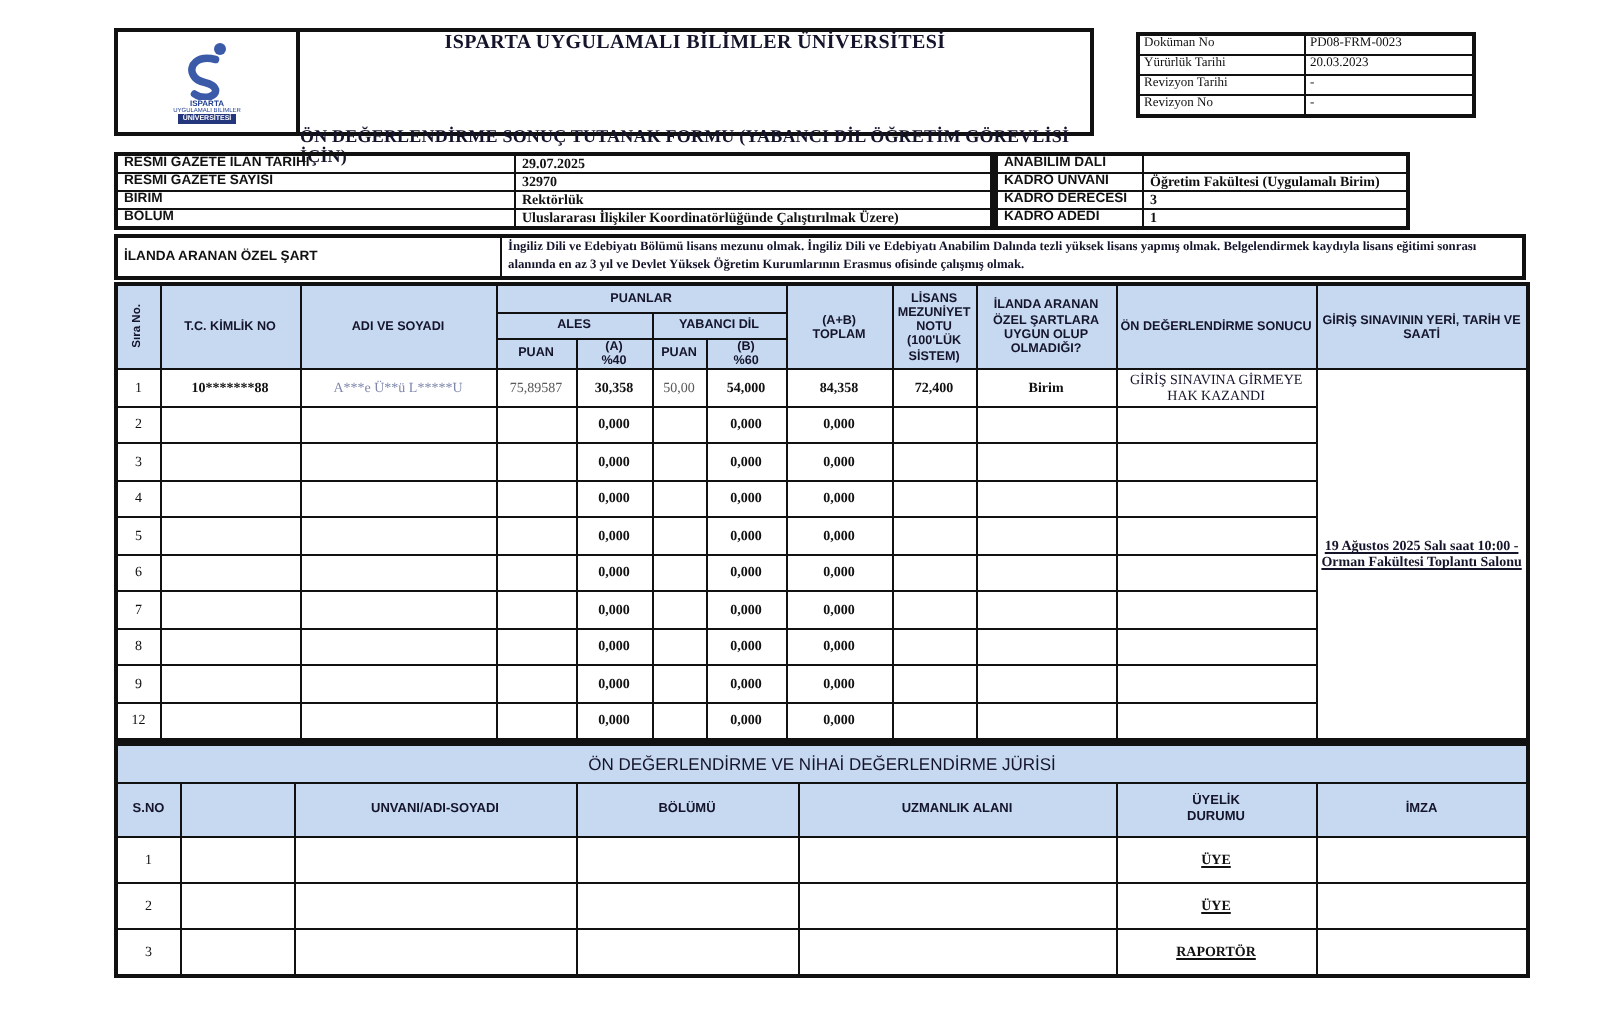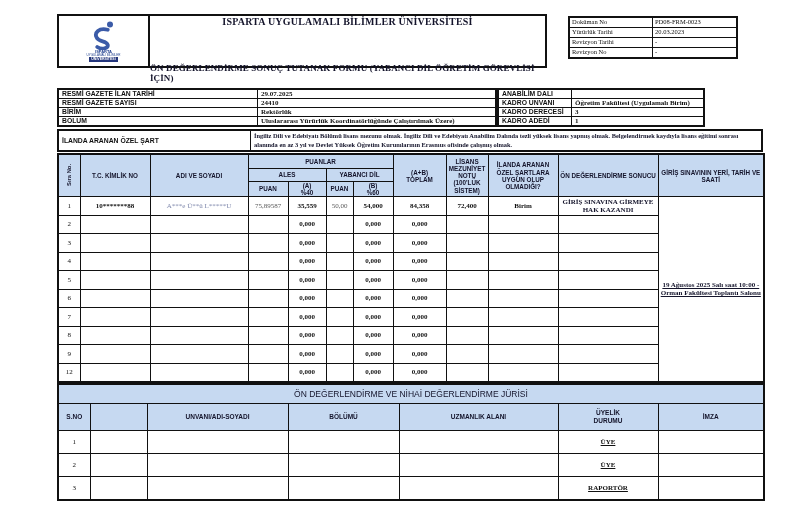--- a/index.html
+++ b/index.html
@@ -16,21 +16,21 @@
   .logo-t3{font-family:"Liberation Sans",sans-serif;font-size:3.5px;font-weight:bold;color:#fff;background:#24367c;padding:0 2px;line-height:1.4;}
   .title-box{flex:1;display:flex;flex-direction:column;align-items:center;justify-content:space-between;background:#fff;gap:33px;}
   .t1{font-size:10px;font-weight:bold;color:#14142b;letter-spacing:.2px;}
   .t2{font-size:9px;font-weight:bold;color:#14142b;margin-top:3px;letter-spacing:.1px;}
   .doc-wrap{margin-left:21px;padding-top:2px;}
   table.doc-info{border-collapse:collapse;width:170px;table-layout:fixed;border:2px solid #111;}
   table.doc-info td{border:1px solid #111;font-size:6.5px;height:9px;padding:0 2px;line-height:1;}
   .doc-lab{width:78px;}
 
   
-  .info-row{display:flex;margin-top:20px;align-items:flex-start;}
+  .info-row{display:flex;margin-top:8px;align-items:flex-start;}
   table.inf{border-collapse:collapse;table-layout:fixed;border:2px solid #111;}
   table.inf td{border:1px solid #111;height:8px;padding:0 3px;line-height:1;}
   .inf-lab{font-family:"Liberation Sans",sans-serif;font-weight:bold;font-size:6.8px;}
   .inf-val{font-weight:bold;font-size:7px;}
   .w-left{width:425px;}
   .w-right{width:193px;}
   .col-lab-l{width:192px;} .col-val-l{width:231px;}
   .col-lab-r{width:66px;}  .col-val-r{width:125px;}
 
   .ozel{display:flex;margin-top:2px;border:2px solid #111;box-sizing:border-box;width:706px;}
@@ -42,21 +42,21 @@
   table.main th{border:1px solid #111;background:#c6d9f1;font-family:"Liberation Sans",sans-serif;font-weight:bold;font-size:6.3px;color:#14142b;padding:0 1px;line-height:1.15;white-space:pre-line;}
   table.main thead tr:nth-child(1){height:14px;}
   table.main thead tr:nth-child(2){height:13px;}
   table.main thead tr:nth-child(3){height:15px;}
   table.main td{border:1px solid #111;font-size:7px;height:17.5px;text-align:center;padding:0 1px;line-height:1.15;}
   .v-text{writing-mode:vertical-rl;transform:rotate(180deg);font-size:5.8px;}
   td.l{text-align:left;padding-left:3px;}
   td.b{font-weight:bold;}
   td.f{color:#5a5a5a;}
   td.name{color:#7f88ac;}
-  td.sonuc{font-weight:bold;text-align:left;font-size:6.8px;padding-left:2px;color:#14142b;margin-top:40px;}
+  td.sonuc{font-weight:normal;text-align:left;font-size:6.8px;padding-left:2px;color:#14142b;margin-top:40px;}
   td.exam{font-weight:bold;font-size:7px;vertical-align:middle;text-align:center;padding:0 8px;line-height:1.5;color:#14142b;text-decoration:underline;}
 
   
   table.jury{border-collapse:collapse;table-layout:fixed;width:706px;border:2px solid #111;}
   table.jury .band{background:#c6d9f1;font-family:"Liberation Sans",sans-serif;font-weight:normal;font-size:8.5px;text-align:center;height:16px;border:1px solid #111;color:#14142b;}
   table.jury th{border:1px solid #111;background:#c6d9f1;font-family:"Liberation Sans",sans-serif;font-weight:bold;font-size:6.5px;height:24px;color:#14142b;white-space:pre-line;line-height:1.2;}
   table.jury td{border:1px solid #111;height:20px;font-size:7px;text-align:center;}
   table.jury td.uyelik{font-weight:bold;text-decoration:underline;}
 </style>
 </head>
@@ -107,29 +107,29 @@
 
     <div class="info-row">
       <table class="inf w-left">
         <tbody>
             <tr>
           <td class="inf-lab col-lab-l">RESMİ GAZETE İLAN TARİHİ</td>
           <td class="inf-val col-val-l">29.07.2025</td>
         </tr>
         <tr>
           <td class="inf-lab">RESMİ GAZETE SAYISI</td>
-          <td class="inf-val">24410</td>
+          <td class="inf-val">32970</td>
         </tr>
         <tr>
           <td class="inf-lab">BİRİM</td>
           <td class="inf-val">Rektörlük</td>
         </tr>
         <tr>
           <td class="inf-lab">BÖLÜM</td>
-          <td class="inf-val">Uluslararası Yürürlük Koordinatörlüğünde Çalıştırılmak Üzere)</td>
+          <td class="inf-val">Uluslararası İlişkiler Koordinatörlüğünde Çalıştırılmak Üzere)</td>
         </tr>
       </tbody>
         </table>
       <table class="inf w-right">
         <tbody>
             <tr>
           <td class="inf-lab col-lab-r">ANABİLİM DALI</td>
           <td class="inf-val col-val-r"></td>
         </tr>
         <tr>
@@ -193,21 +193,21 @@
           <th>(B)
 %60</th>
         </tr>
       </thead>
       <tbody id="applicant-rows">
           <tr>
             <td class="">1</td>
             <td class="l b">10*******88</td>
             <td class="l name">A***e Ü**ü L*****U</td>
             <td class="f">75,89587</td>
-            <td class="b">35,559</td>
+            <td class="b">30,358</td>
             <td class="f">50,00</td>
             <td class="b">54,000</td>
             <td class="b">84,358</td>
             <td class="b">72,400</td>
             <td class="b">Birim</td>
             <td class="sonuc">GİRİŞ SINAVINA GİRMEYE HAK KAZANDI</td>
             <td rowspan="10" class="exam">19 Ağustos 2025 Salı saat 10:00 - Orman Fakültesi Toplantı Salonu</td>
           </tr>
           <tr>
             <td class="">2</td>

